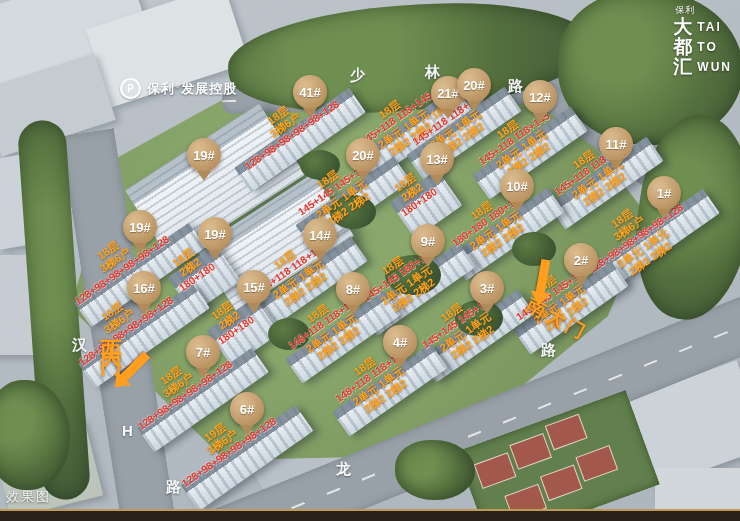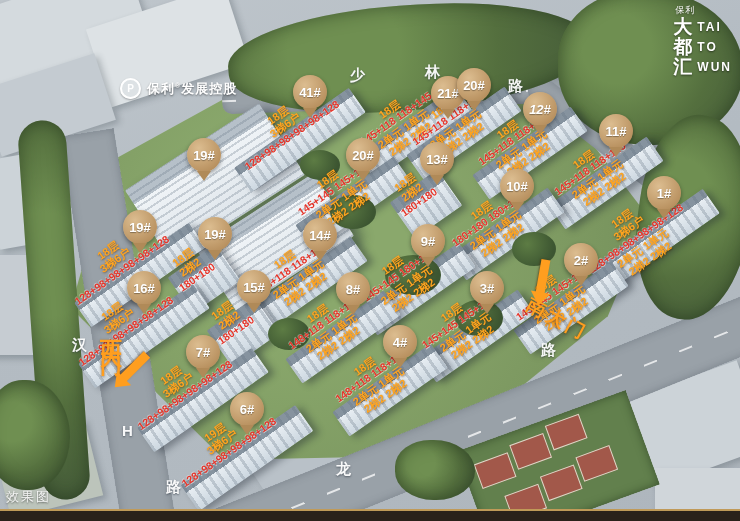--- a/index.html
+++ b/index.html
@@ -279,24 +279,24 @@
 
   <div class="pin" style="left:293px;top:75px;">
       <span class="pin-t">41#</span>
     </div>
   <div class="pin" style="left:408px;top:76px;margin-left:23px;">
       <span class="pin-t">21#</span>
     </div>
   <div class="pin" style="left:457px;top:68px;">
       <span class="pin-t">20#</span>
     </div>
-  <div class="pin" style="left:523px;top:92px;font-style:italic;">
+  <div class="pin" style="left:523px;top:80px;">
       <span class="pin-t">12#</span>
     </div>
-  <div class="pin" style="left:599px;top:114px;">
+  <div class="pin" style="left:599px;top:127px;">
       <span class="pin-t">11#</span>
     </div>
   <div class="pin" style="left:647px;top:176px;">
       <span class="pin-t">1#</span>
     </div>
   <div class="pin" style="left:187px;top:138px;">
       <span class="pin-t">19#</span>
     </div>
   <div class="pin" style="left:346px;top:138px;">
       <span class="pin-t">20#</span>

